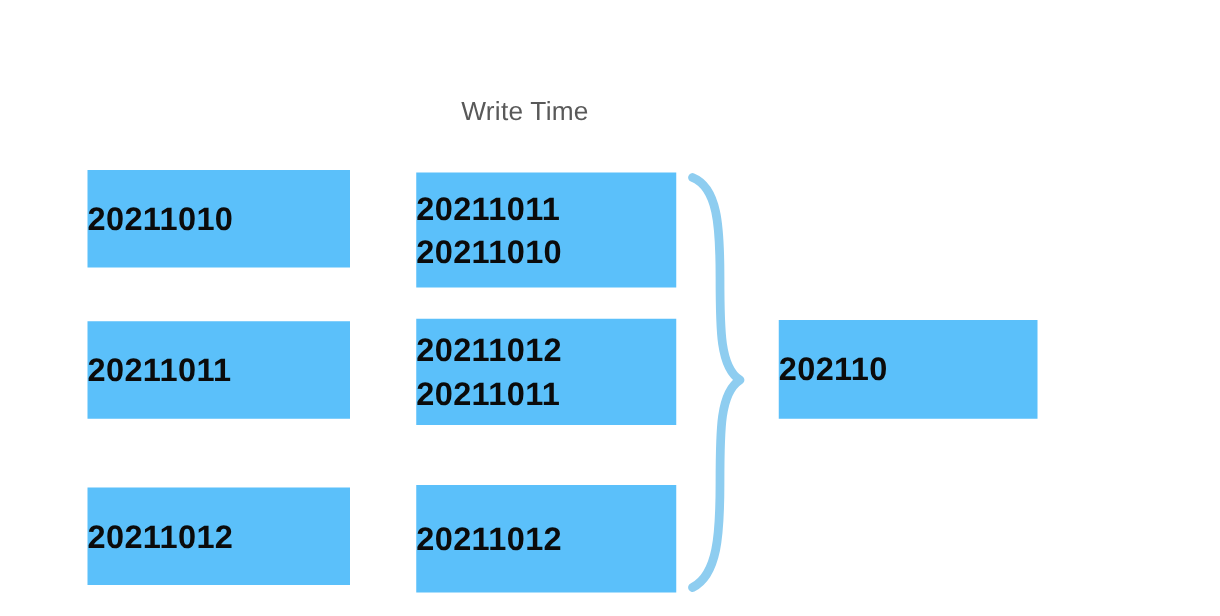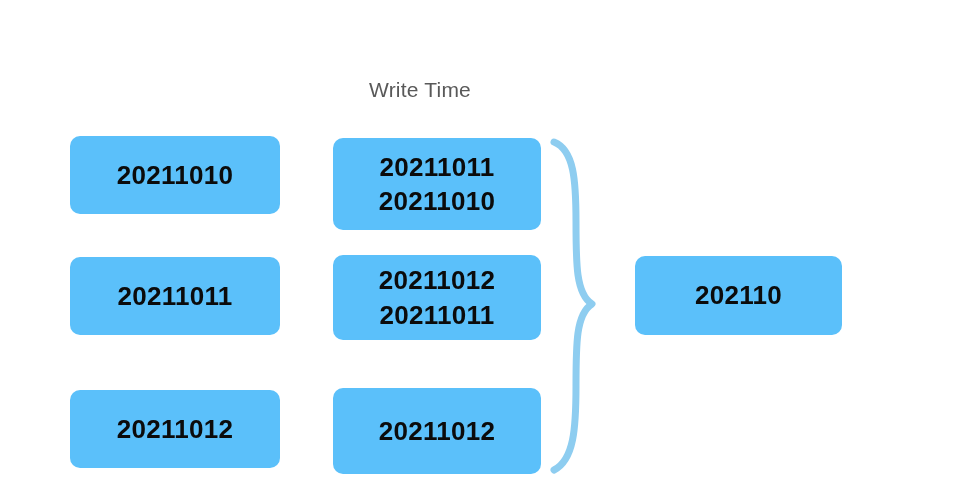--- a/index.html
+++ b/index.html
@@ -27,24 +27,22 @@
     white-space: nowrap;
   }
   #hdr-snt  { left: 91px;  top: 78px; }
   #hdr-wt   { left: 369px; top: 78px; }
 
   .box {
     position: absolute;
     background: #5bc0fa;
     display: flex;
     flex-direction: column;
-    align-items: center;
     justify-content: center;
     box-sizing: border-box;
-    border-radius: 10px;
   }
   .box .line {
     font-family: "Liberation Sans", sans-serif;
     font-weight: 700;
     font-size: 26px;
     color: #0b0b0b;
     line-height: 1.32;
     letter-spacing: 0.3px;
     white-space: nowrap;
   }
@@ -55,21 +53,21 @@
   #snt-1 { top: 257px; }
   #snt-2 { top: 390px; }
 
   
   .wt-box { left: 333px; width: 208px; }
   #wt-0 { top: 138px; height: 92px; }
   #wt-1 { top: 255px; height: 85px; }
   #wt-2 { top: 388px; height: 86px; }
 
   
-  #result-box { left: 623px; top: 256px; width: 207px; height: 79px; margin-left: 12px; }
+  #result-box { left: 623px; top: 256px; width: 207px; height: 79px; }
 
   
   #brace-wrap {
     position: absolute;
     left: 548px;
     top: 136px;
     width: 60px;
     height: 340px;
     pointer-events: none;
   }

